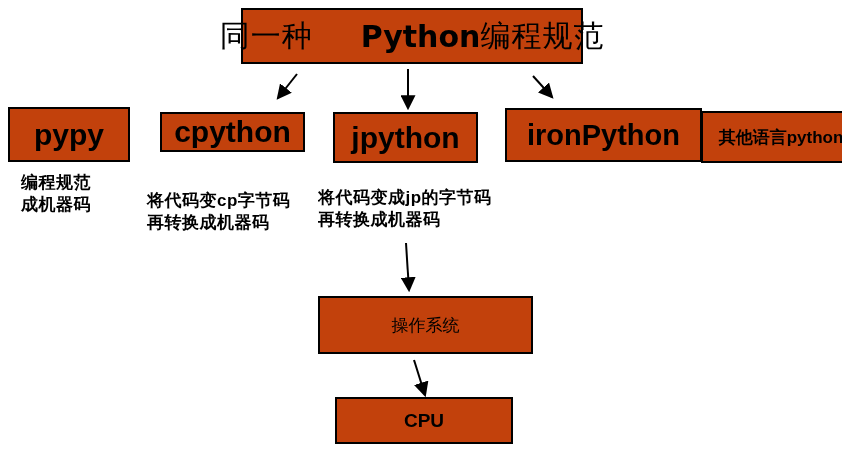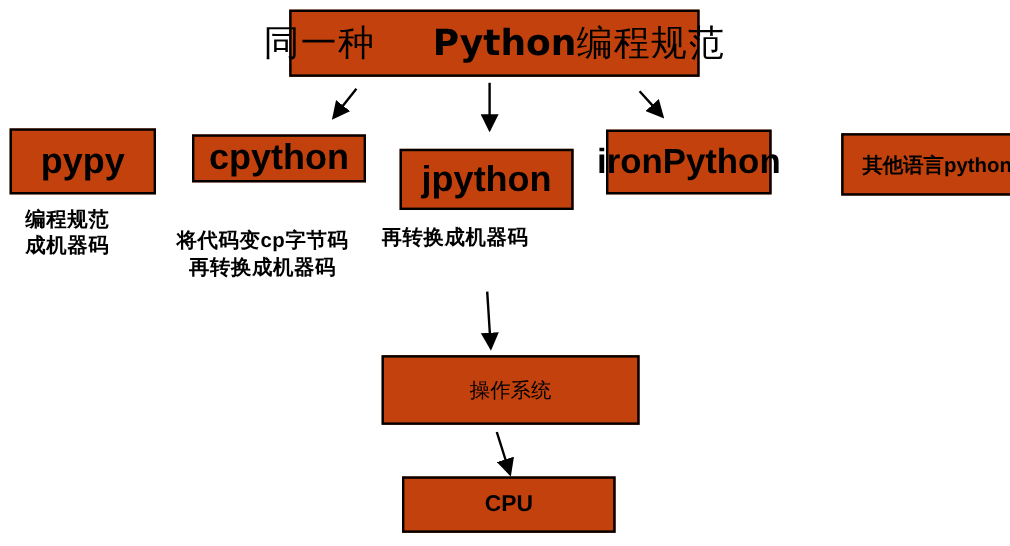--- a/index.html
+++ b/index.html
@@ -36,36 +36,36 @@
     font-weight: 700;
     margin-left: 48px;
   }
   .impl-label {
     font-family: Liberation Sans, sans-serif;
     font-weight: 700;
     font-size: 30px;
   }
   .pypy-box       { left: 8px;   top: 107px; width: 122px; height: 55px; }
   .cpython-box    { left: 160px; top: 112px; width: 145px; height: 40px; }
-  .jpython-box    { left: 333px; top: 124px; width: 145px; height: 51px; }
-  .ironpython-box { left: 505px; top: 108px; width: 138px; height: 54px; font-size: 29px; }
+  .jpython-box    { left: 333px; top: 112px; width: 145px; height: 51px; }
+  .ironpython-box { left: 505px; top: 108px; width: 197px; height: 54px; font-size: 29px; }
   .other-box {
     left: 701px; top: 111px; width: 160px; height: 52px;
     font-size: 17px; font-weight: 600;
   }
   .desc {
     position: absolute;
     font-weight: 700;
     font-size: 17px;
     line-height: 22px;
     letter-spacing: 0.5px;
     white-space: nowrap;
   }
   .pypy-desc    { left: 21px;  top: 172px; }
-  .cpython-desc { left: 147px; top: 190px; text-align: center; }
+  .cpython-desc { left: 147px; top: 190px; }
   .jpython-desc { left: 318px; top: 187px; width: 190px; overflow: hidden; }
   .os-box  { left: 318px; top: 296px; width: 215px; height: 58px; font-size: 17px; font-weight: 400; }
   .cpu-box { left: 335px; top: 397px; width: 178px; height: 47px; font-size: 19px; font-weight: 700; }
   .arrow-layer {
     position: absolute;
     left: 0; top: 0; width: 842px; height: 455px;
     pointer-events: none;
   }
 </style>
 </head>
@@ -103,20 +103,21 @@
     <div>编程规范</div>
     <div>成机器码</div>
   </div>
 
   <div class="desc cpython-desc">
     <div>将代码变cp字节码</div>
     <div>再转换成机器码</div>
   </div>
 
   <div class="desc jpython-desc">
+    <div>将代码变成jp的字节码</div>
     <div>再转换成机器码</div>
   </div>
 
   <div class="box os-box">
     <span>操作系统</span>
   </div>
 
   <div class="box cpu-box">
     <span>CPU</span>
   </div>

